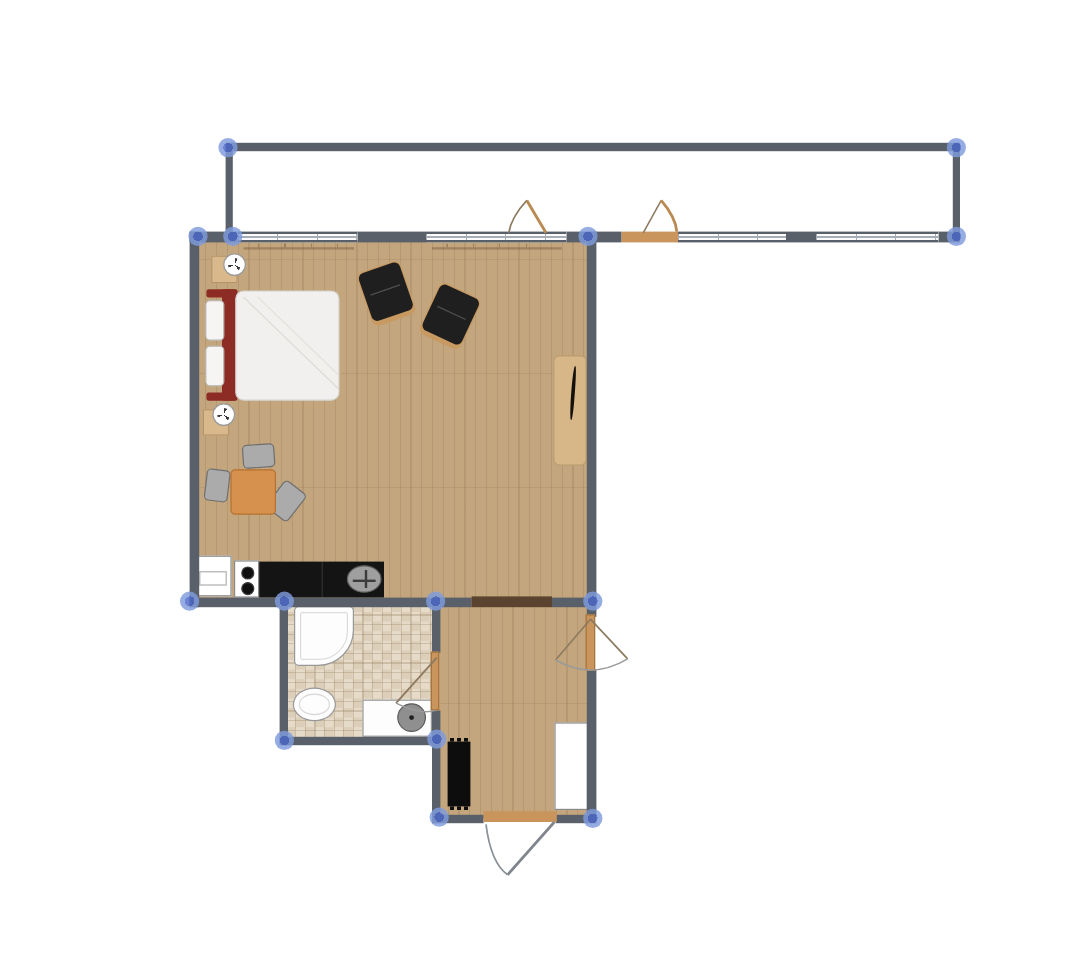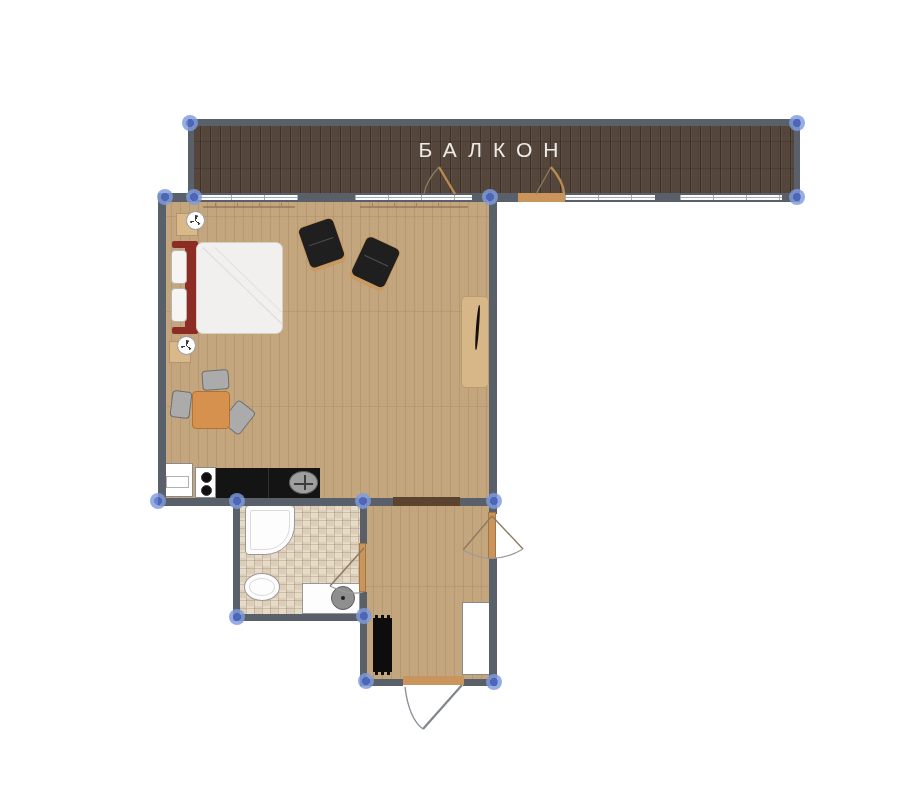--- a/index.html
+++ b/index.html
@@ -96,23 +96,20 @@
   .door-leaf{background:var(--door_wood);border:1px solid #a6763f;box-sizing:border-box;}
   .rod{background:rgba(110,80,50,.40);}
   .rod::before{content:"";position:absolute;left:12px;right:12px;top:-3px;height:3px;
     background:repeating-linear-gradient(90deg, rgba(110,80,50,.45) 0 1px, transparent 1px 22px);}
 </style>
 </head>
 <body>
 
 <div id="canvas">
 
-  <div class="abs balcony-floor" style="left:190px;top:124px;width:608px;height:72px;">
-    <div class="abs balcony-label" style="top:14px;left:0;">БАЛКОН</div>
-  </div>
   <div class="abs wood-floor" style="left:162px;top:196px;width:331px;height:306px;"></div>
   <div class="abs wood-floor" style="left:364px;top:500px;width:130px;height:182px;"></div>
   <div class="abs tile-floor" style="left:238px;top:502px;width:125px;height:115px;"></div>
 
   <div class="abs rod" style="left:203px;top:206px;width:92px;height:2px;"></div>
   <div class="abs rod" style="left:360px;top:206px;width:108px;height:2px;"></div>
 
   <div class="abs nightstand" style="left:176px;top:213px;width:22px;height:23px;"></div>
   <div class="abs lamp" style="left:186px;top:211px;width:19px;height:19px;"></div>
 

